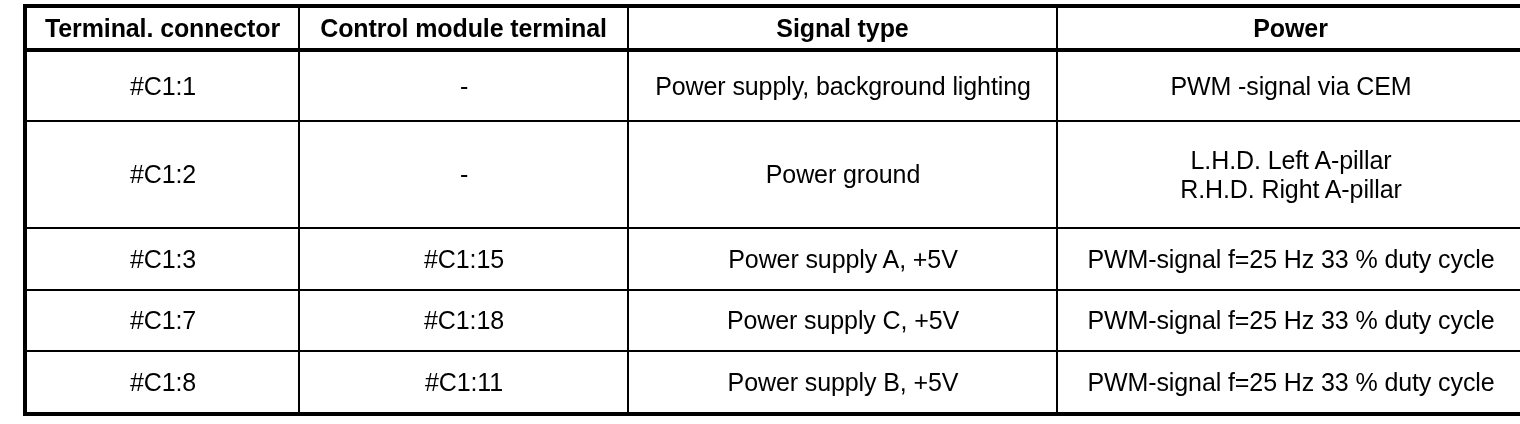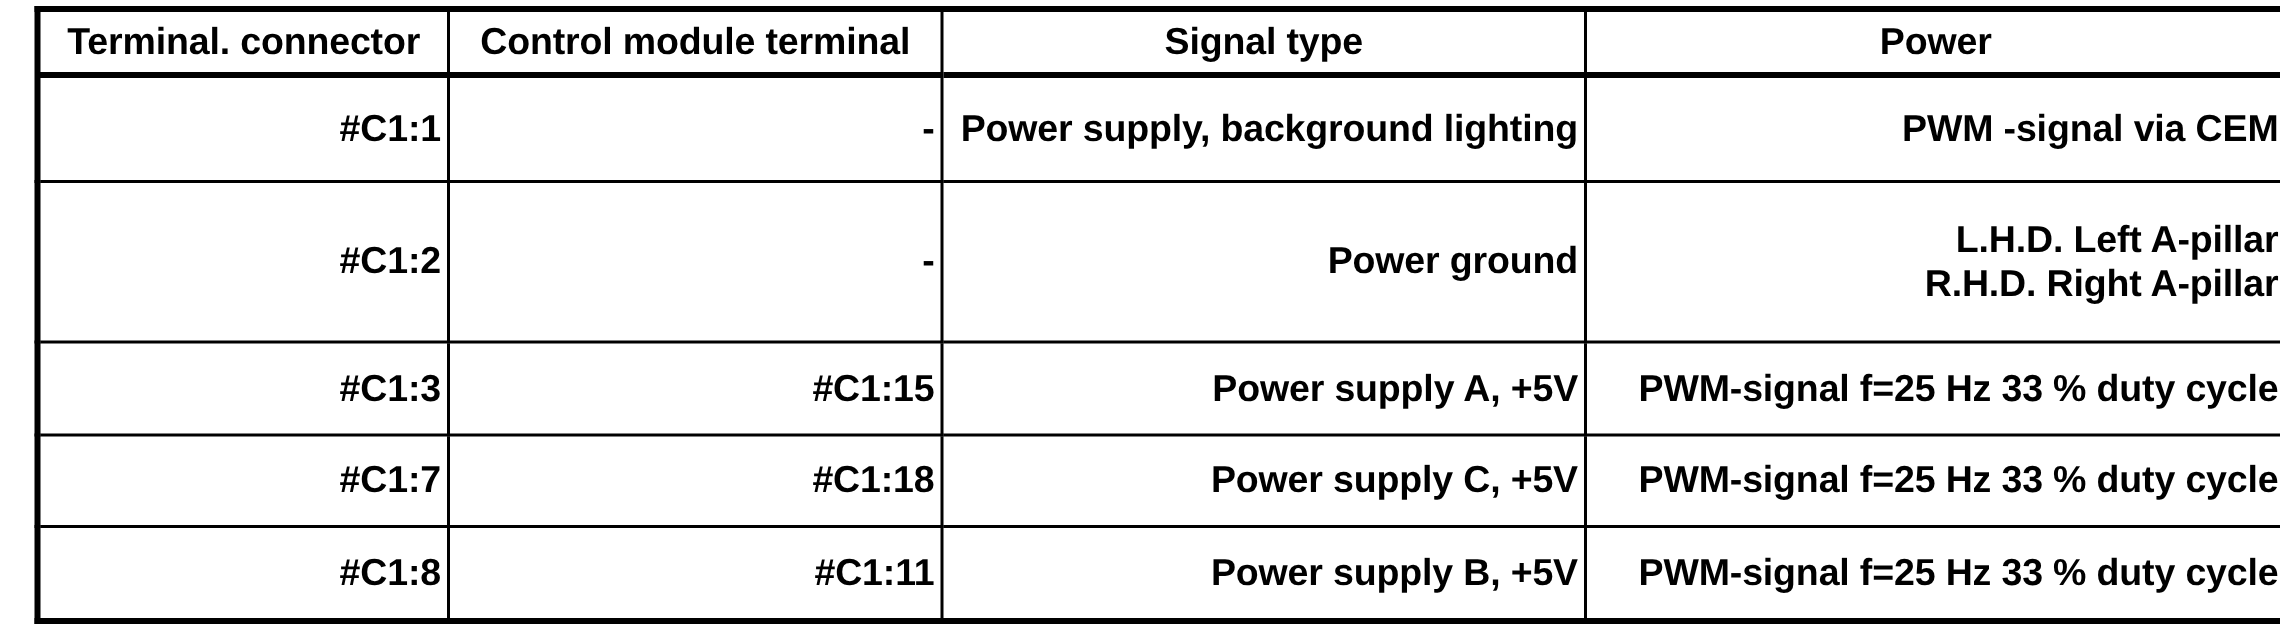--- a/index.html
+++ b/index.html
@@ -42,22 +42,22 @@
   table.pinout th,
   table.pinout td {
     border-left: 2px solid #000000;
     border-right: 2px solid #000000;
     border-top: 2px solid #000000;
     border-bottom: 2px solid #000000;
     padding: 0 4px 0 5px;
     vertical-align: middle;
     font-size: 25px;
     line-height: 29px;
-    font-weight: bold;
-    text-align: right;
+    font-weight: normal;
+    text-align: center;
     letter-spacing: -0.1px;
     white-space: pre-line;
   }
 
   table.pinout thead th {
     font-weight: bold;
     text-align: center;
     font-size: 25px;
     height: 40px;
     border-bottom: 4px solid #000000;

